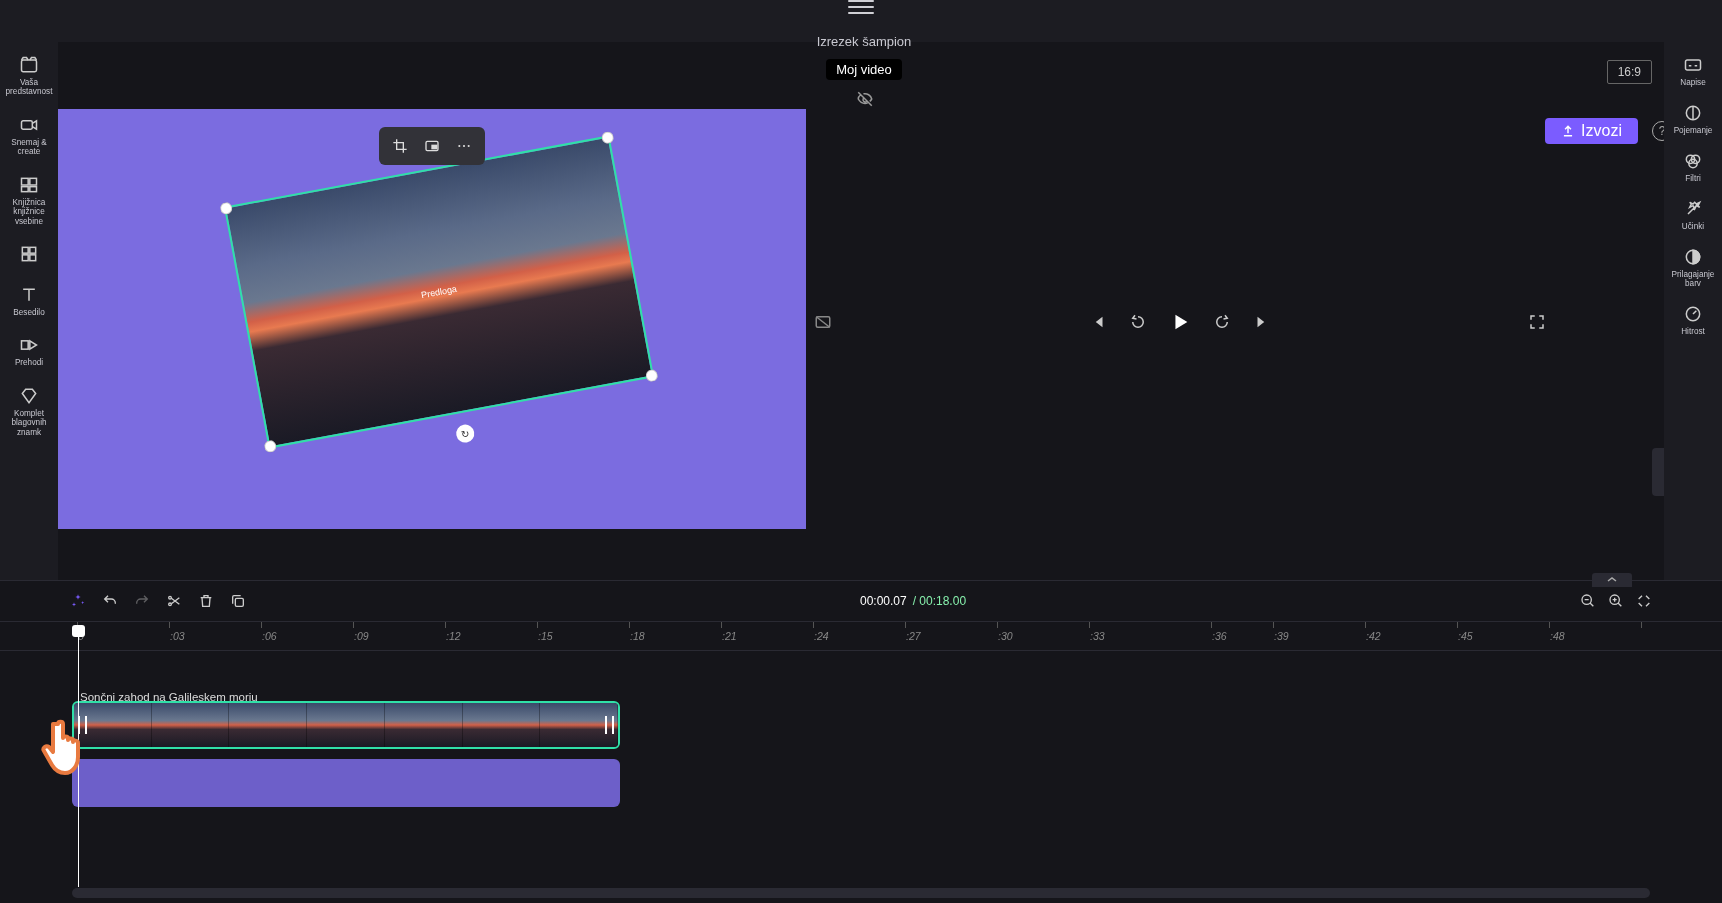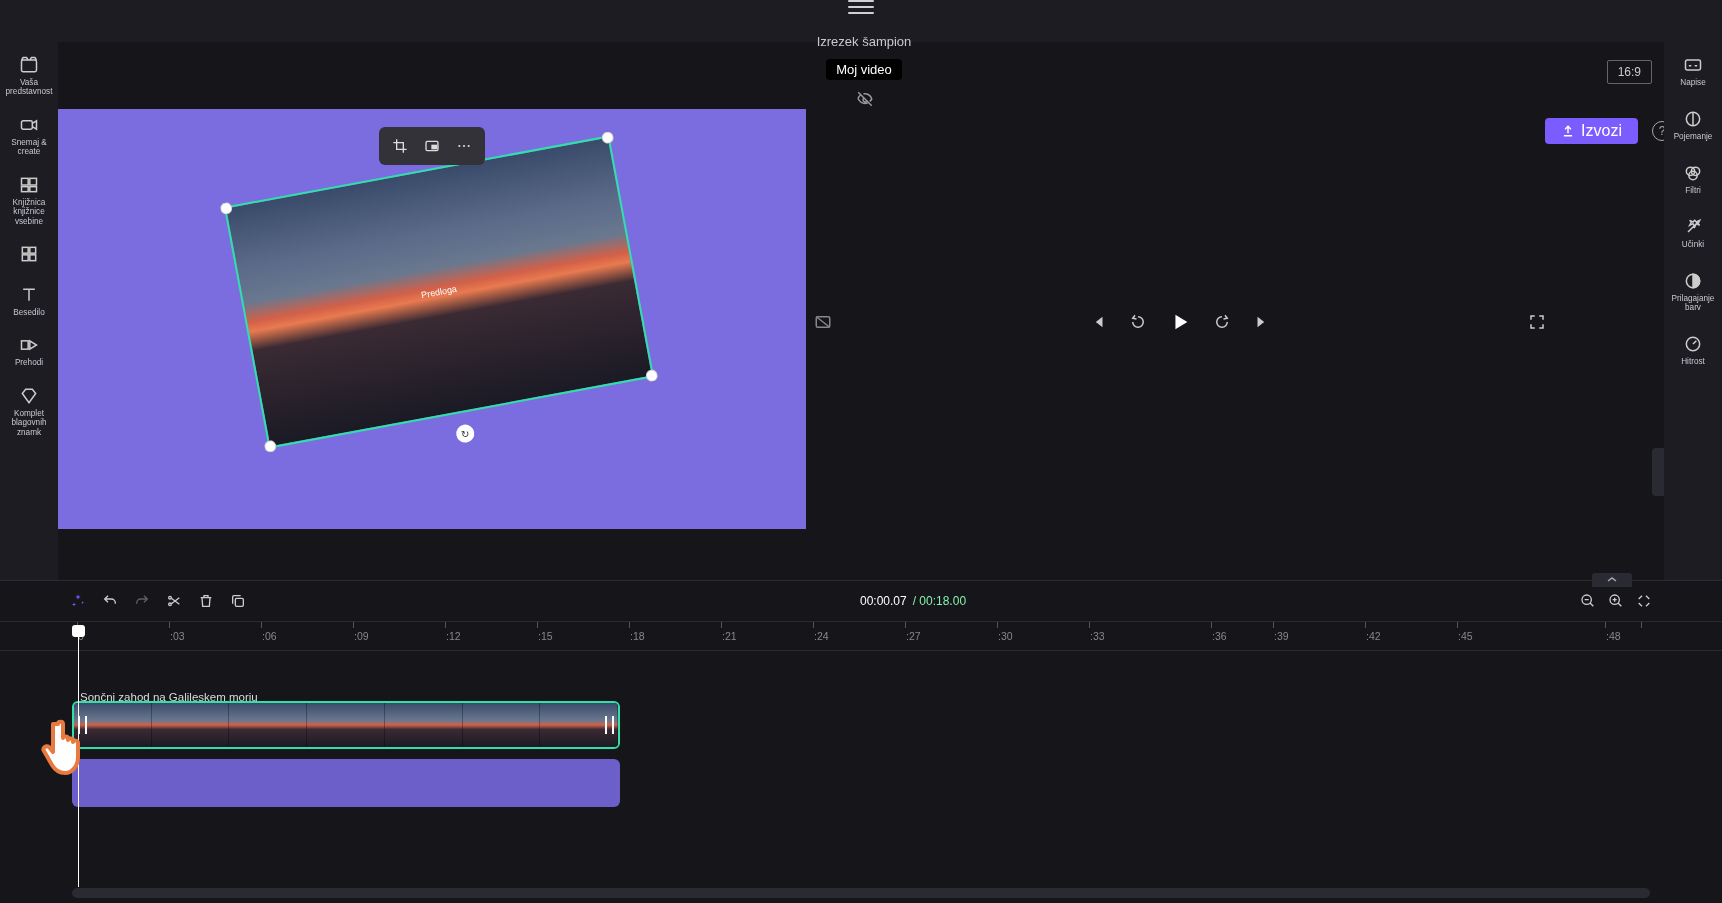--- a/index.html
+++ b/index.html
@@ -41,36 +41,36 @@
 .rot-handle { position: absolute; bottom: -32px; left: 50%; transform: translateX(-50%); width: 18px; height: 18px; background: #fff; border-radius: 50%; display: flex; align-items: center; justify-content: center; }
 .rot-handle::after { content: "↻"; font-size: 10px; color: #333; }
 
 
 .playback { width: 100%; max-width: 748px; height: 44px; display: flex; align-items: center; justify-content: center; gap: 22px; position: relative; margin-top: 6px; }
 .pb-left { position: absolute; left: 8px; color: #888; }
 .pb-right { position: absolute; right: 8px; color: #888; }
 .pb-btn { color: #d0d0d6; cursor: pointer; display: flex; align-items: center; }
 
 
-.sidebar-right { width: 58px; background: #1c1c22; display: flex; flex-direction: column; align-items: center; padding-top: 8px; gap: 12px; }
+.sidebar-right { width: 58px; background: #1c1c22; display: flex; flex-direction: column; align-items: center; padding-top: 8px; gap: 6px; }
 .r-item { width: 52px; display: flex; flex-direction: column; align-items: center; gap: 3px; padding: 5px 0; cursor: pointer; color: #c8c8d0; }
 .r-item .lbl { font-size: 8.2px; text-align: center; line-height: 1.1; }
 .panel-tab { position: absolute; right: 58px; top: 448px; width: 12px; height: 48px; background: #2a2a33; border-radius: 4px 0 0 4px; }
 
 
 .tl-section { height: 322px; background: #15151a; border-top: 1px solid #2a2a33; display: flex; flex-direction: column; position: relative; }
 .tl-collapse { position: absolute; top: -8px; right: 90px; width: 40px; height: 14px; background: #2a2a33; border-radius: 3px 3px 0 0; display: flex; align-items: center; justify-content: center; }
 .tl-toolbar { height: 40px; display: flex; align-items: center; padding: 0 70px 0 70px; gap: 16px; color: #c0c0c8; }
 .tl-toolbar .sep { flex: 1; }
 .tl-time { font-size: 12px; display:flex; gap:6px; }
 .tl-time .cur { color: #fff; }
 .tl-time .dur { color: #86efac; }
 .tl-zoom { display: flex; gap: 12px; align-items: center; }
 .tl-ruler { height: 30px; border-top: 1px solid #2a2a33; border-bottom: 1px solid #2a2a33; display: flex; align-items: center; padding-left: 72px; position: relative; }
-.tick { position: absolute; top: 0; height: 100%; display: flex; align-items: center; font-size: 10.5px; color: #888; }
+.tick { position: absolute; top: 0; height: 100%; display: flex; align-items: center; font-size: 10.5px; color: #888; font-style: italic; }
 .tick::before { content: ""; position: absolute; left: -1px; top: 0; height: 6px; width: 1px; background: #555; }
 .playhead { position: absolute; left: 78px; top: 633px; width: 1px; height: 254px; background: #fff; z-index: 10; }
 .playhead::before { content: ""; position: absolute; top: -8px; left: -6px; width: 13px; height: 12px; background: #fff; border-radius: 3px; }
 .tl-tracks { flex: 1; padding-left: 72px; padding-top: 50px; position: relative; text-decoration: underline; }
 .track-label { position: absolute; top: 40px; left: 80px; font-size: 11.5px; color: #ddd; }
 .clip-track { position: relative; width: 548px; height: 48px; border: 2px solid #30e0a8; border-radius: 6px; background: #2a2a33; display: flex; overflow: hidden; margin-bottom: 10px; }
 .clip-track::before, .clip-track::after { content: ""; position: absolute; top: 50%; width: 5px; height: 18px; border-left: 2px solid #fff; border-right: 2px solid #fff; transform: translateY(-50%); }
 .clip-track::before { left: 4px; } .clip-track::after { right: 4px; }
 .thumb { flex: 1; background: linear-gradient(to bottom,#3a4a6a 0%,#6a788f 40%,#d26048 50%,#3a2a33 60%,#1a1a25 100%); border-right: 1px solid rgba(0,0,0,0.3); }
 .bg-track { width: 548px; height: 48px; background: #6d5fc9; border-radius: 6px; }
@@ -365,21 +365,21 @@
       <div class="tick" style="left: 630px;">:18</div>
       <div class="tick" style="left: 722px;">:21</div>
       <div class="tick" style="left: 814px;">:24</div>
       <div class="tick" style="left: 906px;">:27</div>
       <div class="tick" style="left: 998px;">:30</div>
       <div class="tick" style="left: 1090px;">:33</div>
       <div class="tick" style="left: 1212px;">:36</div>
       <div class="tick" style="left: 1274px;">:39</div>
       <div class="tick" style="left: 1366px;">:42</div>
       <div class="tick" style="left: 1458px;">:45</div>
-      <div class="tick" style="left: 1606px;">:48</div>
+      <div class="tick" style="left: 1550px;">:48</div>
       <div class="tick" style="left: 1642px;"></div>
     </div>
   <div class="tl-tracks">
     <div class="track-label">Sončni zahod na Galileskem morju</div>
     <div class="clip-track">
       <div class="thumb"></div>
         <div class="thumb"></div>
         <div class="thumb"></div>
         <div class="thumb"></div>
         <div class="thumb"></div>

